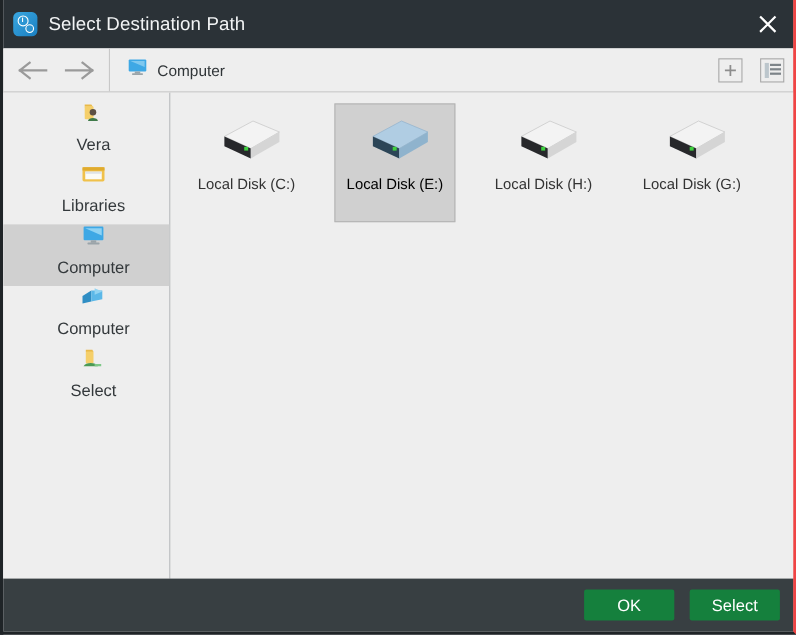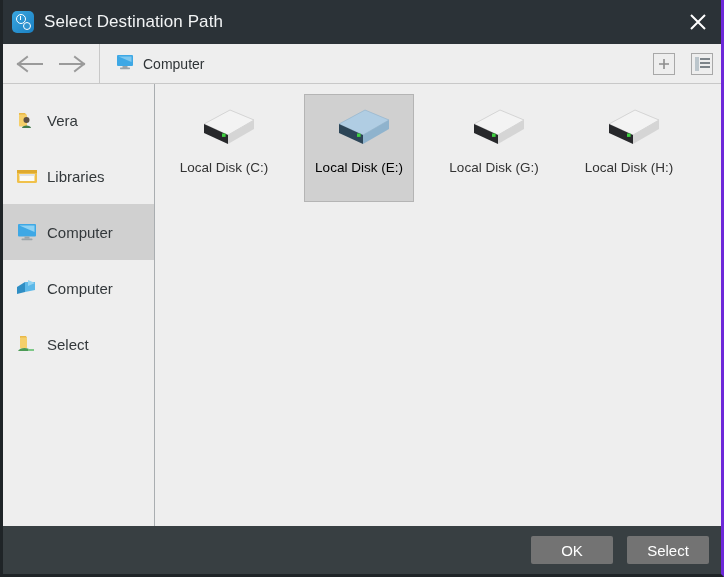--- a/index.html
+++ b/index.html
@@ -15,21 +15,21 @@
   }
 
   .window {
     position: absolute;
     left: 0; top: 0;
     width: 724px;
     height: 577px;
     background: #eeeeee;
     box-sizing: border-box;
     border-left: 3px solid #1f2427;
-    border-right: 3px solid #6d28d9;
+    border-right: 3px solid #ef4444;
     border-bottom: 3px solid #1f2427;
     display: flex;
     flex-direction: column;
   }
 
   
   .titlebar {
     height: 44px;
     background: #2b3237;
     flex: 0 0 44px;
@@ -156,20 +156,21 @@
     padding-top: 8px;
     box-sizing: border-box;
   }
   .side-item {
     height: 56px;
     display: flex;
     align-items: center;
     padding-left: 13px;
     box-sizing: border-box;
     gap: 9px;
+    flex-direction: column;
   }
   .side-item.selected { background: #d0d0d0; }
   .side-label {
     font-size: 15px;
     color: #33383b;
   }
   .side-ico { width: 22px; height: 20px; flex: 0 0 22px; position: relative; }
   .side-ico svg { display: block; }
 
   .content {
@@ -220,21 +221,21 @@
     display: flex;
     align-items: center;
     justify-content: flex-end;
     padding-right: 12px;
     gap: 14px;
     box-sizing: border-box;
   }
   .btn {
     height: 28px;
     min-width: 82px;
-    background: #737373;
+    background: #15803d;
     color: #ffffff;
     font-size: 15px;
     border: none;
     border-radius: 2px;
     display: flex;
     align-items: center;
     justify-content: center;
     font-family: "Liberation Sans", sans-serif;
     padding: 0 16px;
     cursor: pointer;
@@ -393,33 +394,33 @@
 
       <div class="drive">
         <span class="drive-ico">
           <svg width="68" height="50" viewBox="0 0 68 50">
             <path d="M14 18 L40 4 L64 14 L38 29 Z" fill="#f3f3f3" stroke="#c9c9c9" stroke-width="0.7"></path>
             <path d="M14 18 L38 29 L38 38 L14 27 Z" fill="#27282b"></path>
             <path d="M38 29 L64 14 L64 23 L38 38 Z" fill="#d5d5d5"></path>
             <rect x="32" y="27.5" width="3.6" height="3.4" fill="#3fd040"></rect>
           </svg>
         </span>
-        <span class="drive-label">Local Disk (G:)</span>
+        <span class="drive-label">Local Disk (H:)</span>
       </div>
 
       <div class="drive">
         <span class="drive-ico">
           <svg width="68" height="50" viewBox="0 0 68 50">
             <path d="M14 18 L40 4 L64 14 L38 29 Z" fill="#f3f3f3" stroke="#c9c9c9" stroke-width="0.7"></path>
             <path d="M14 18 L38 29 L38 38 L14 27 Z" fill="#27282b"></path>
             <path d="M38 29 L64 14 L64 23 L38 38 Z" fill="#d5d5d5"></path>
             <rect x="32" y="27.5" width="3.6" height="3.4" fill="#3fd040"></rect>
           </svg>
         </span>
-        <span class="drive-label">Local Disk (H:)</span>
+        <span class="drive-label">Local Disk (G:)</span>
       </div>
 
     </div>
   </div>
 
   <div class="footer">
     <button class="btn">OK</button>
     <button class="btn">Select</button>
   </div>
 

